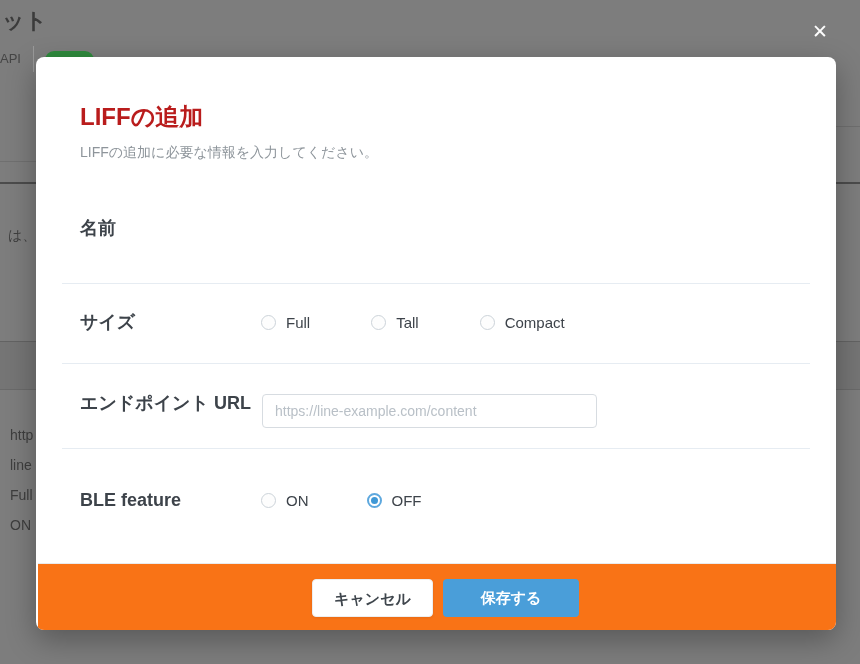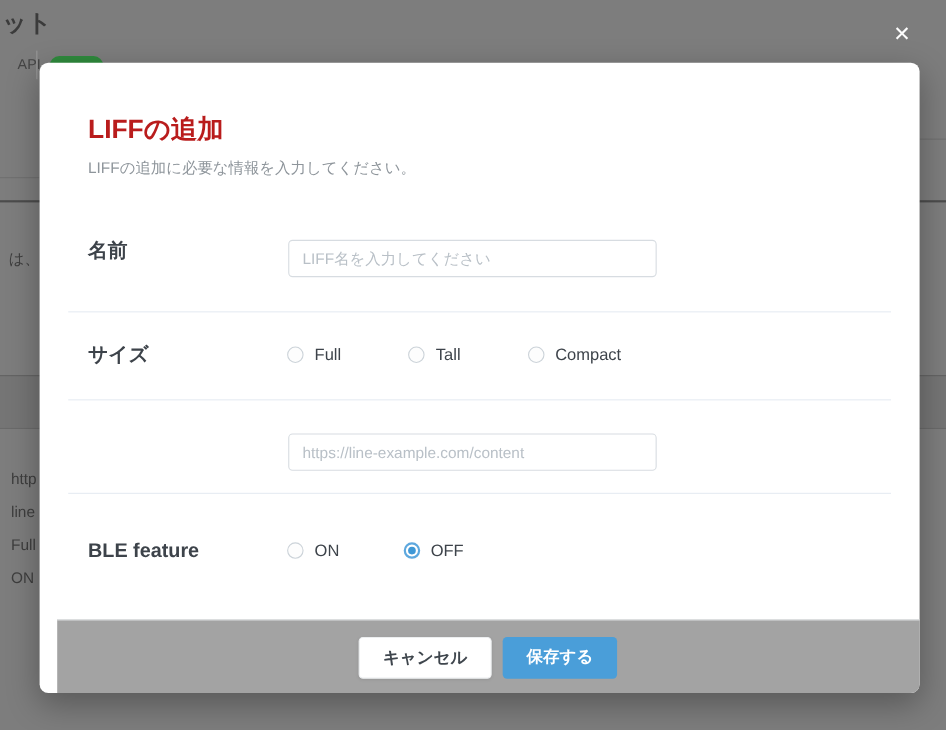--- a/index.html
+++ b/index.html
@@ -6,21 +6,21 @@
   html,body { width: 860px; height: 664px; }
   body {
     font-family: "Liberation Sans", "DejaVu Sans", sans-serif;
     position: relative;
     overflow: hidden;
     background: #7d7d7d;
   }
   
   .backdrop { position: absolute; inset: 0; background: #7d7d7d; }
   .bg-page-title { position: absolute; left: 2px; top: 6px; font-size: 22px; font-weight: 700; color: #3b3b3b; white-space: nowrap; }
-  .bg-tab-api { position: absolute; left: 16px; top: 51px; font-size: 13px; color: #454545; }
+  .bg-tab-api { position: absolute; left: 0; top: 51px; font-size: 13px; color: #454545; }
   .bg-tab-sep { position: absolute; left: 33px; top: 46px; width: 1px; height: 26px; background: #9a9a9a; }
   .bg-green-badge { position: absolute; left: 45px; top: 51px; width: 49px; height: 18px; border-radius: 9px; background: #2f8a3d; }
   .bg-divider-thin-left { position: absolute; left: 0; top: 161px; width: 36px; height: 1px; background: #707070; }
   .bg-divider-thin-right { position: absolute; left: 836px; top: 126px; width: 24px; height: 1px; background: #6f6f6f; }
   .bg-divider-strong { position: absolute; left: 0; top: 182px; width: 100%; height: 2px; background: #4c4c4c; }
   .bg-band { position: absolute; left: 0; top: 341px; width: 100%; height: 49px; background: #757575; border-top: 1px solid #636363; border-bottom: 1px solid #6a6a6a; }
   .bg-frag { position: absolute; left: 8px; font-size: 14px; color: #3e3e3e; white-space: nowrap; }
   .bg-frag-ha   { top: 227px; }
   .bg-frag-http { left: 10px; top: 427px; }
   .bg-frag-line { left: 10px; top: 457px; }
@@ -67,34 +67,34 @@
     border: 1px solid #ccd3d9; background: #fdfdfd; flex: 0 0 auto;
     position: relative;
   }
   .radio-circle.selected { border: 2px solid #5ea8de; background: #ffffff; }
   .radio-circle.selected::after {
     content: ""; position: absolute; left: 50%; top: 50%; width: 7px; height: 7px;
     margin: -3.5px 0 0 -3.5px; border-radius: 50%; background: #3f98d6;
   }
   .radio-label { font-size: 15px; color: #3d434a; }
   .modal-footer {
-    position: absolute; left: 16px; bottom: 0; width: 100%; height: 67px;
-    background: #a3a3a3; border-top: 1px solid #e9ebed;
+    position: absolute; left: 2px; bottom: 0; width: 100%; height: 67px;
+    background: #f97316; border-top: 1px solid #e9ebed;
   }
   .btn {
     position: absolute; top: 15px; height: 38px; border-radius: 4px;
     font-size: 15px; font-weight: 600; text-align: center; line-height: 38px;
     cursor: pointer; user-select: none;
     font-family: "Liberation Sans", "DejaVu Sans", sans-serif;
   }
   .btn-cancel {
     left: 274px; width: 121px; background: #ffffff; color: #3f464d;
     border: 1px solid #eceef0; box-shadow: 0 1px 3px rgba(0,0,0,0.08);
   }
-  .btn-save { left: 405px; width: 104px; background: #4a9ed9; color: #ffffff; border: none; }
+  .btn-save { left: 405px; width: 136px; background: #4a9ed9; color: #ffffff; border: none; }
 </style>
 </head>
 <body>
 
 <div class="backdrop">
   <div class="bg-page-title">ット</div>
   <div class="bg-tab-api">API</div>
   <div class="bg-tab-sep"></div>
   <div class="bg-green-badge"></div>
   <div class="bg-divider-thin-left"></div>
@@ -108,40 +108,40 @@
   <div class="bg-frag bg-frag-on">ON</div>
 </div>
 
 <div class="close-x">✕</div>
 
 <div class="modal">
   <div class="modal-title">LIFFの追加</div>
   <div class="modal-subtitle">LIFFの追加に必要な情報を入力してください。</div>
 
   <div class="field-label lbl-name">名前</div>
-  <input class="text-input input-name" type="text" placeholder="LIFF名を入力してください" style="">
   <div class="h-divider div-1"></div>
 
   <div class="field-label lbl-size">サイズ</div>
   <div class="radio-row row-size">
     <div class="radio-item">
       <span class="radio-circle"></span>
       <span class="radio-label">Full</span>
     </div>
     <div class="radio-item">
       <span class="radio-circle"></span>
       <span class="radio-label">Tall</span>
     </div>
     <div class="radio-item">
       <span class="radio-circle"></span>
       <span class="radio-label">Compact</span>
     </div>
   </div>
   <div class="h-divider div-2"></div>
 
+  <div class="field-label lbl-endpoint">エンドポイント URL</div>
   <input class="text-input input-endpoint" type="text" placeholder="https://line-example.com/content" style="">
   <div class="h-divider div-3"></div>
 
   <div class="field-label lbl-ble">BLE feature</div>
   <div class="radio-row row-ble">
     <div class="radio-item">
       <span class="radio-circle"></span>
       <span class="radio-label">ON</span>
     </div>
     <div class="radio-item">

